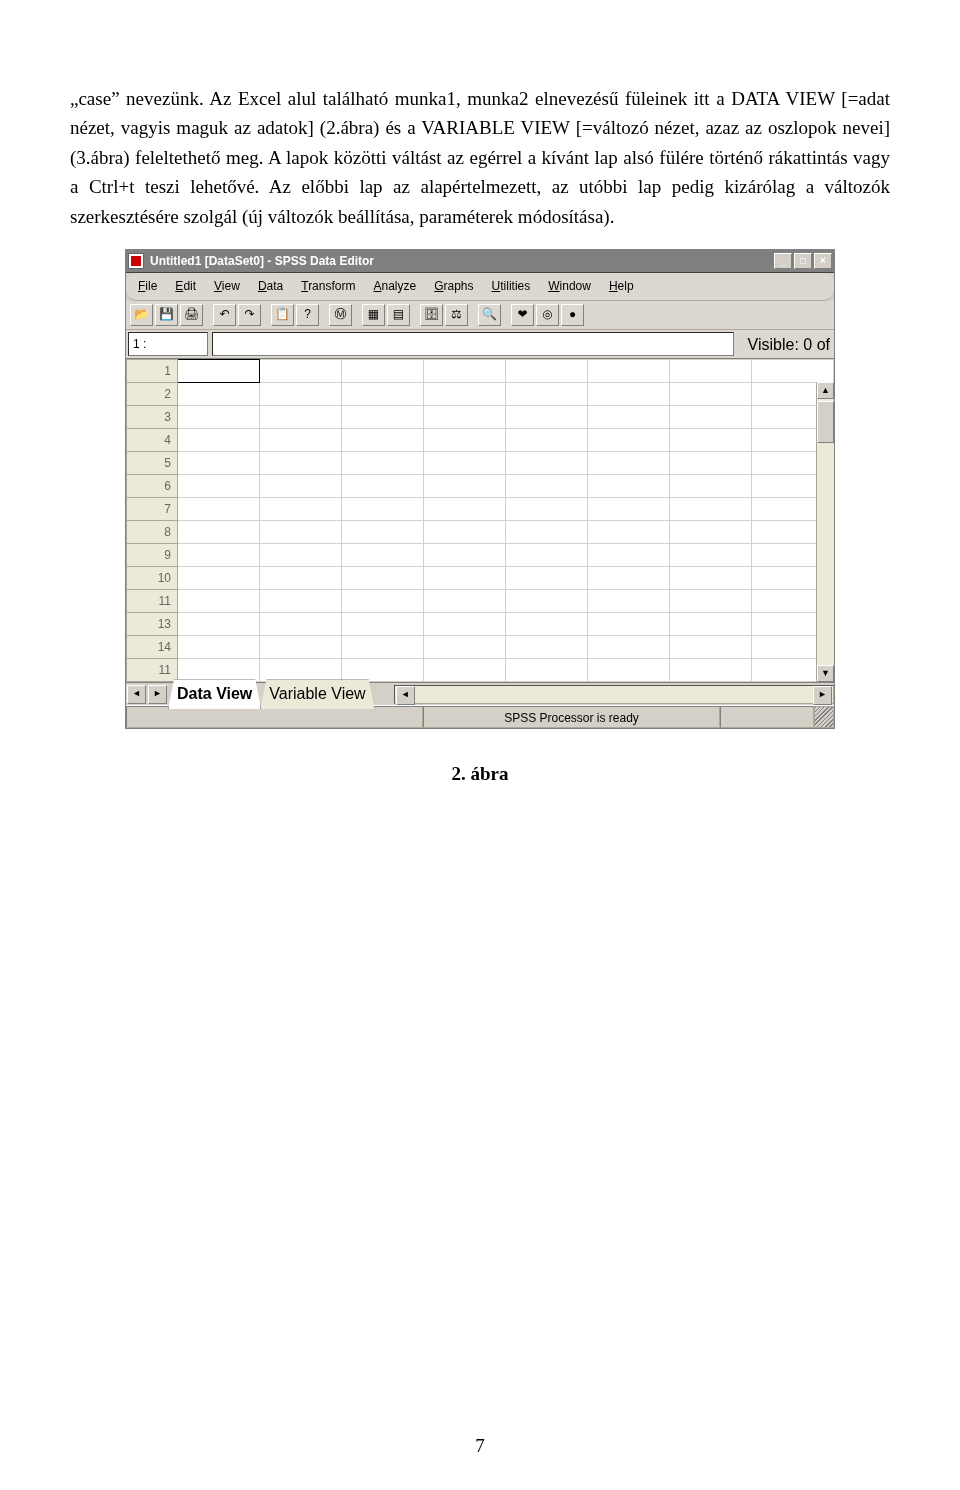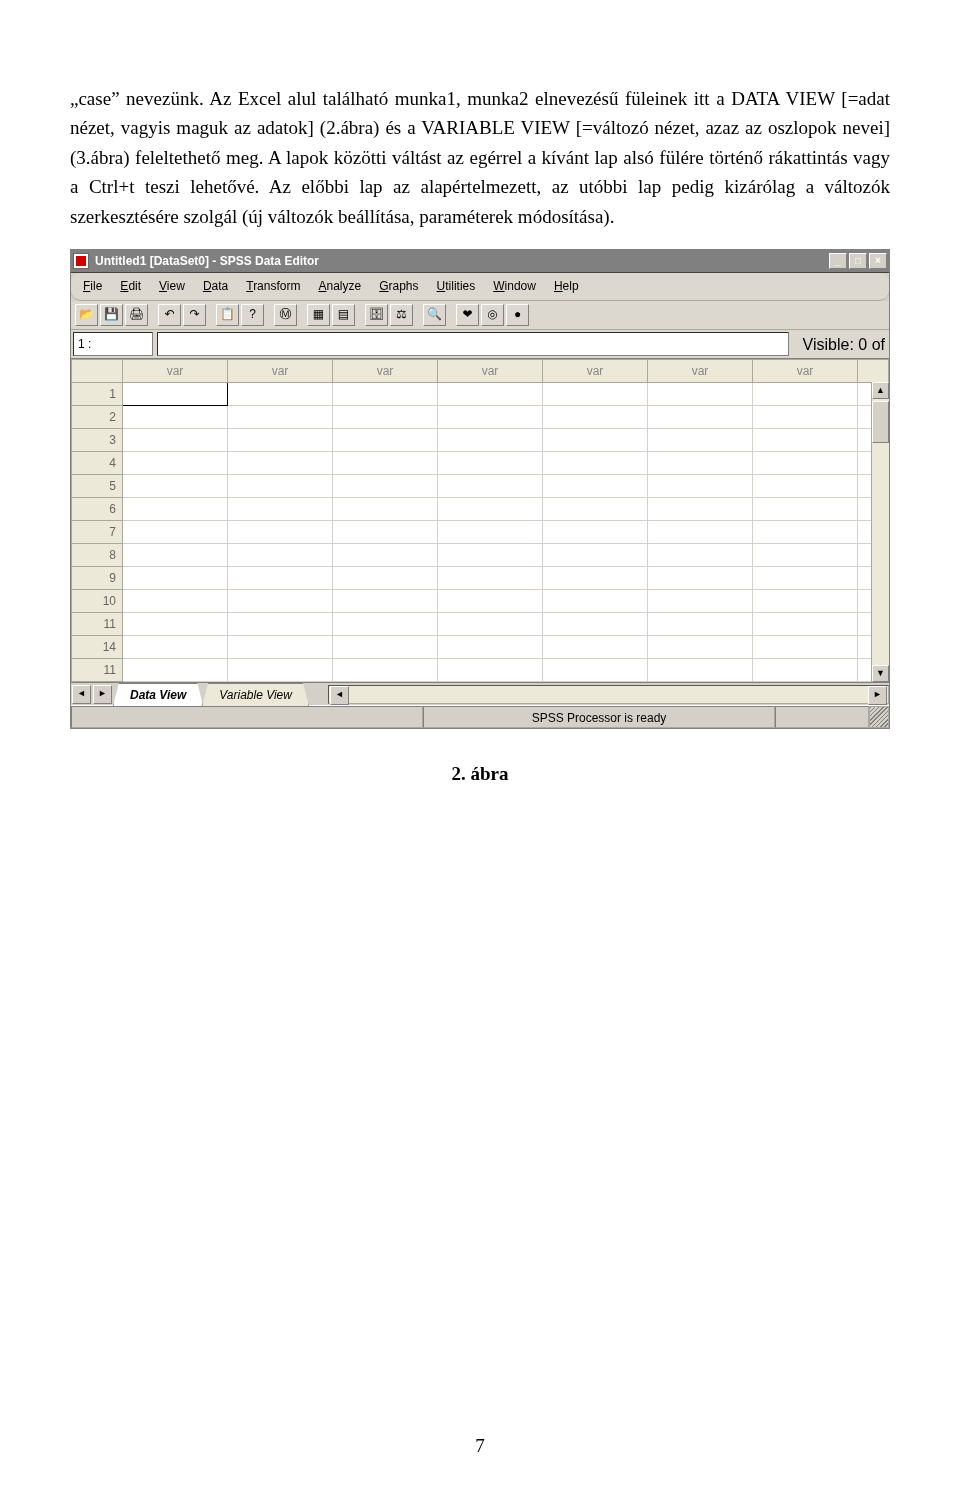--- a/index.html
+++ b/index.html
@@ -31,21 +31,21 @@
     text-align: center;
     position: absolute;
     bottom: 30px;
     left: 0;
     right: 0;
     font-size: 19px;
   }
 
   
   .shot {
-    width: 820px;
+    width: 710px;
     margin: 12px auto 0 auto;
     border: 1px solid #808080;
     background: #d4d0c8;
     font-family: Tahoma, Arial, sans-serif;
     font-size: 12px;
     color: #000;
     box-sizing: border-box;
   }
   .titlebar {
     background: #808080;
@@ -222,28 +222,27 @@
     width: 17px; height: 17px;
     background: #d4d0c8;
     border: 1px solid #fff;
     border-right-color: #808080;
     border-bottom-color: #808080;
     display: inline-flex; align-items: center; justify-content: center;
     font-size: 9px;
     margin: 0 1px;
   }
   .tab {
-    padding: 2px 16px;
+    padding: 2px 8px;
     border: 1px solid #808080;
     border-bottom: none;
     background: #ece9d8;
-    font-size: 12px;
+    font-size: 16px;
     margin-right: -1px;
     clip-path: polygon(6px 0, calc(100% - 6px) 0, 100% 100%, 0 100%);
-    font-style: italic;
   }
   .tab.active {
     background: #fff;
     font-weight: bold;
   }
   .tabrow .hscroll {
     flex: 1;
     display: flex;
     justify-content: center;
     align-items: center;
@@ -340,31 +339,20 @@
 
   <div class="cellbar">
     <div class="cell-ref">1 :</div>
     <div class="cell-edit"></div>
     <div class="visible-box">Visible: 0 of</div>
   </div>
 
   <div class="grid-wrap">
     <table class="grid">
       <tbody>
-          <tr>
-        <th class="rowhead"></th>
-        <th>var</th>
-        <th>var</th>
-        <th>var</th>
-        <th>var</th>
-        <th>var</th>
-        <th>var</th>
-        <th>var</th>
-        <th style="width:30px"></th>
-      </tr>
       <tr>
             <th class="rowhead">1</th>
             <td class="sel"></td>
             <td></td>
             <td></td>
             <td></td>
             <td></td>
             <td></td>
             <td></td>
             <td></td>
@@ -463,20 +451,31 @@
             <td></td>
             <td></td>
             <td></td>
             <td></td>
             <td></td>
             <td></td>
             <td></td>
           </tr>
       <tr>
             <th class="rowhead">11</th>
+            <td></td>
+            <td></td>
+            <td></td>
+            <td></td>
+            <td></td>
+            <td></td>
+            <td></td>
+            <td></td>
+          </tr>
+      <tr>
+            <th class="rowhead">13</th>
             <td></td>
             <td></td>
             <td></td>
             <td></td>
             <td></td>
             <td></td>
             <td></td>
             <td></td>
           </tr>
       <tr>

